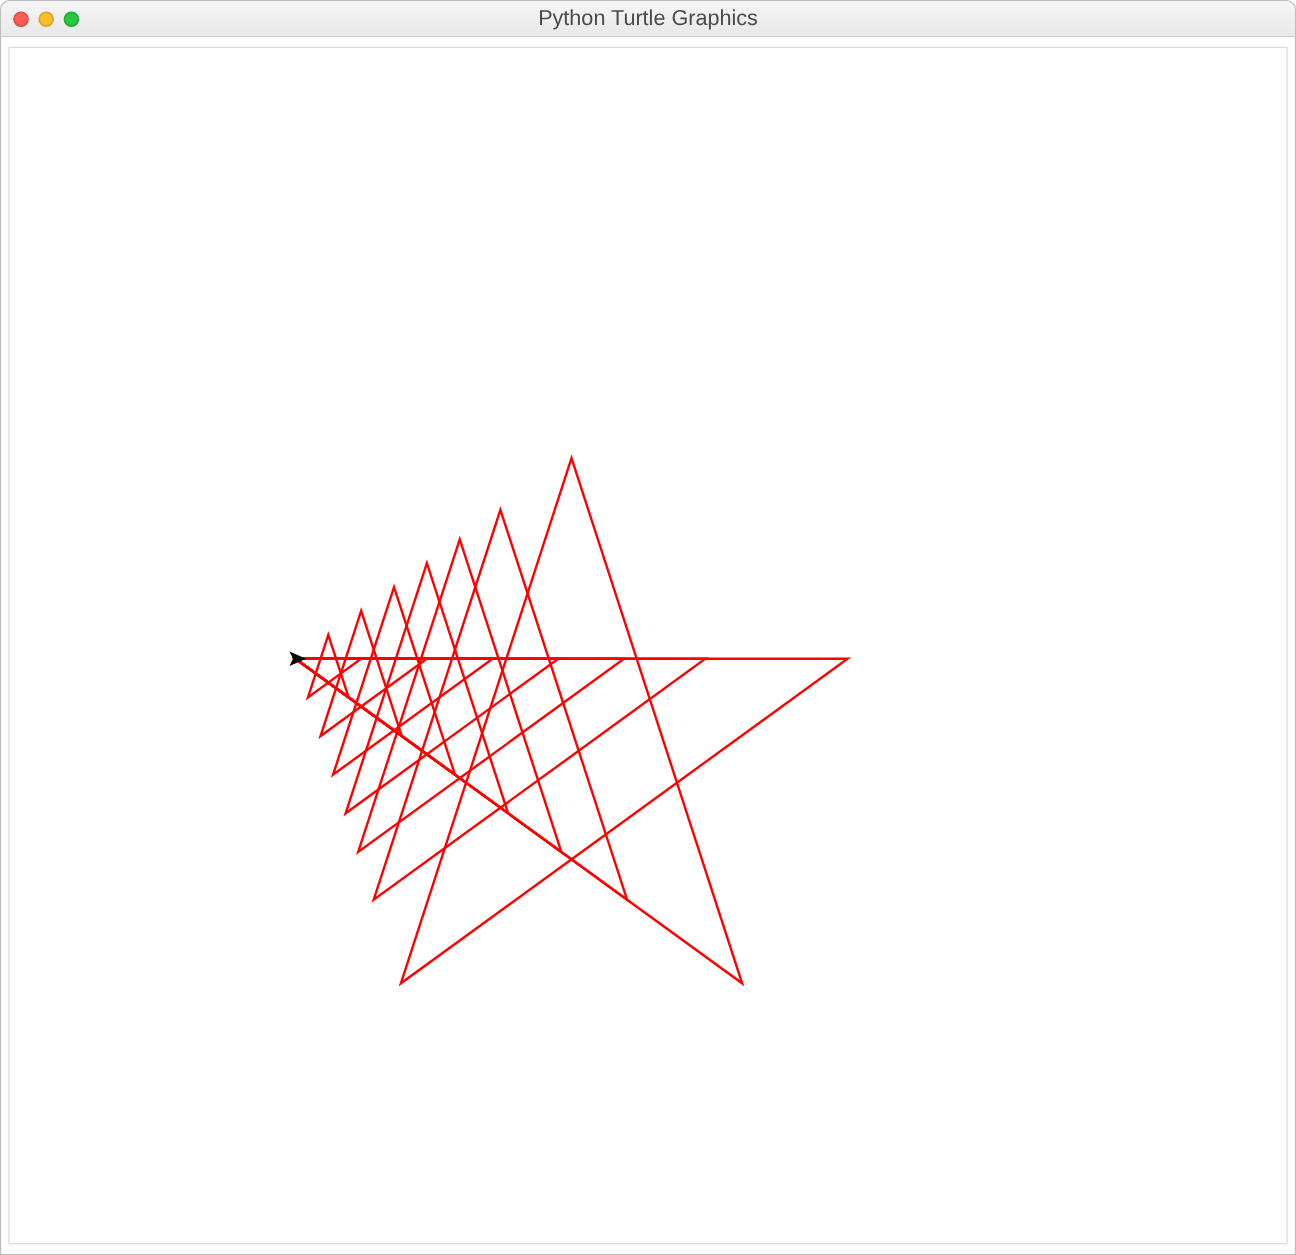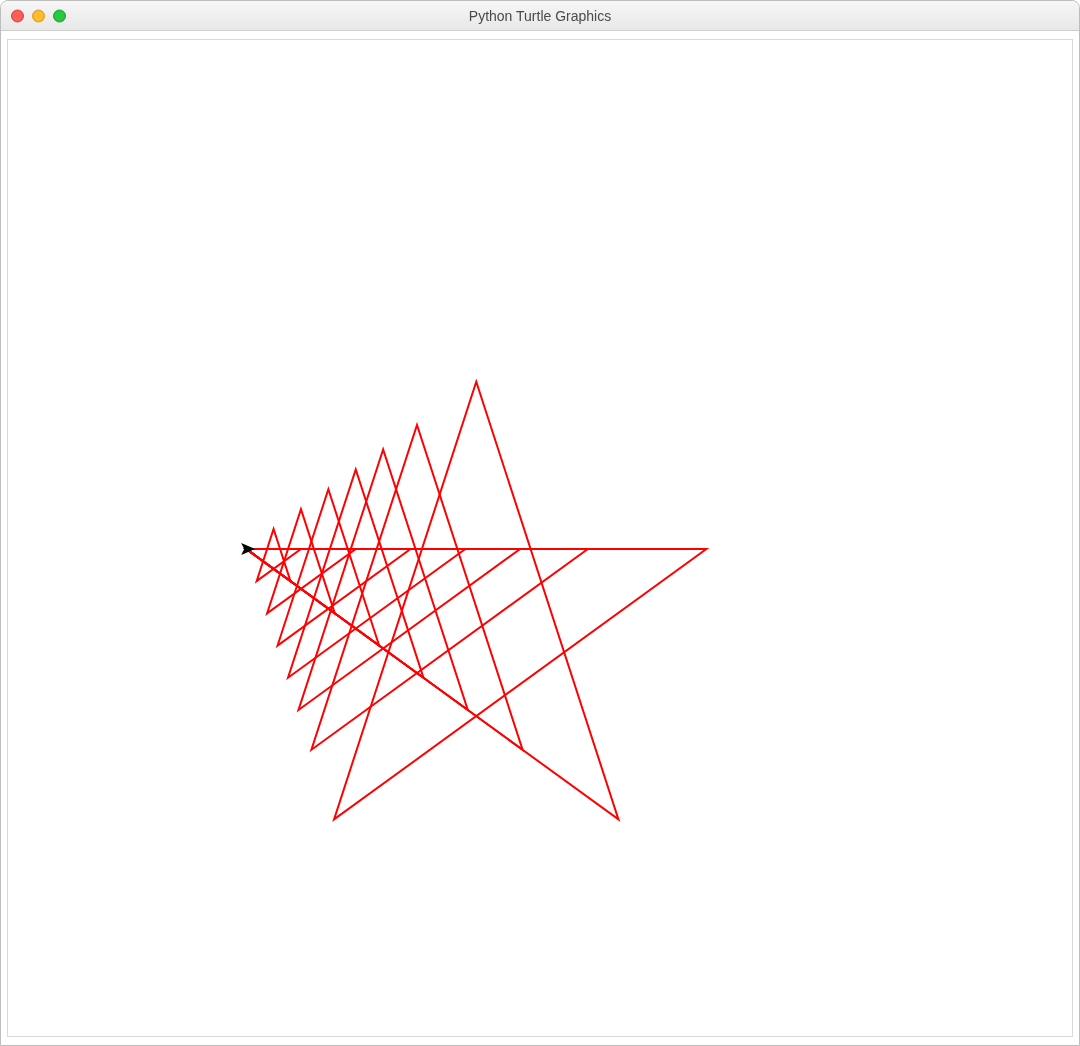--- a/index.html
+++ b/index.html
@@ -22,21 +22,21 @@
       position: absolute; left: 10px; top: 50%; transform: translateY(-50%);
       display: flex; gap: 8px;
     }
     .tl {
       width: 13px; height: 13px; border-radius: 50%;
       box-shadow: inset 0 0 1px rgba(0,0,0,0.35);
     }
     .tl.close { background: #ff5f57; border: 1px solid #e0443e; }
     .tl.min   { background: #ffbd2e; border: 1px solid #dea123; }
     .tl.zoom  { background: #28c940; border: 1px solid #1aab29; }
-    .title-text { font-size: 14px; color: #4a4a4a; user-select: none; }
+    .title-text { font-size: 18px; color: #4a4a4a; user-select: none; }
 
     .content-outer {
       position: absolute; left: 6px; right: 6px; top: 38px; bottom: 8px;
       border: 1px solid #d9d9d9;
       background: #ffffff;
     }
     .canvas-inner {
       position: absolute; inset: 3px;
       background: #ffffff;
     }

